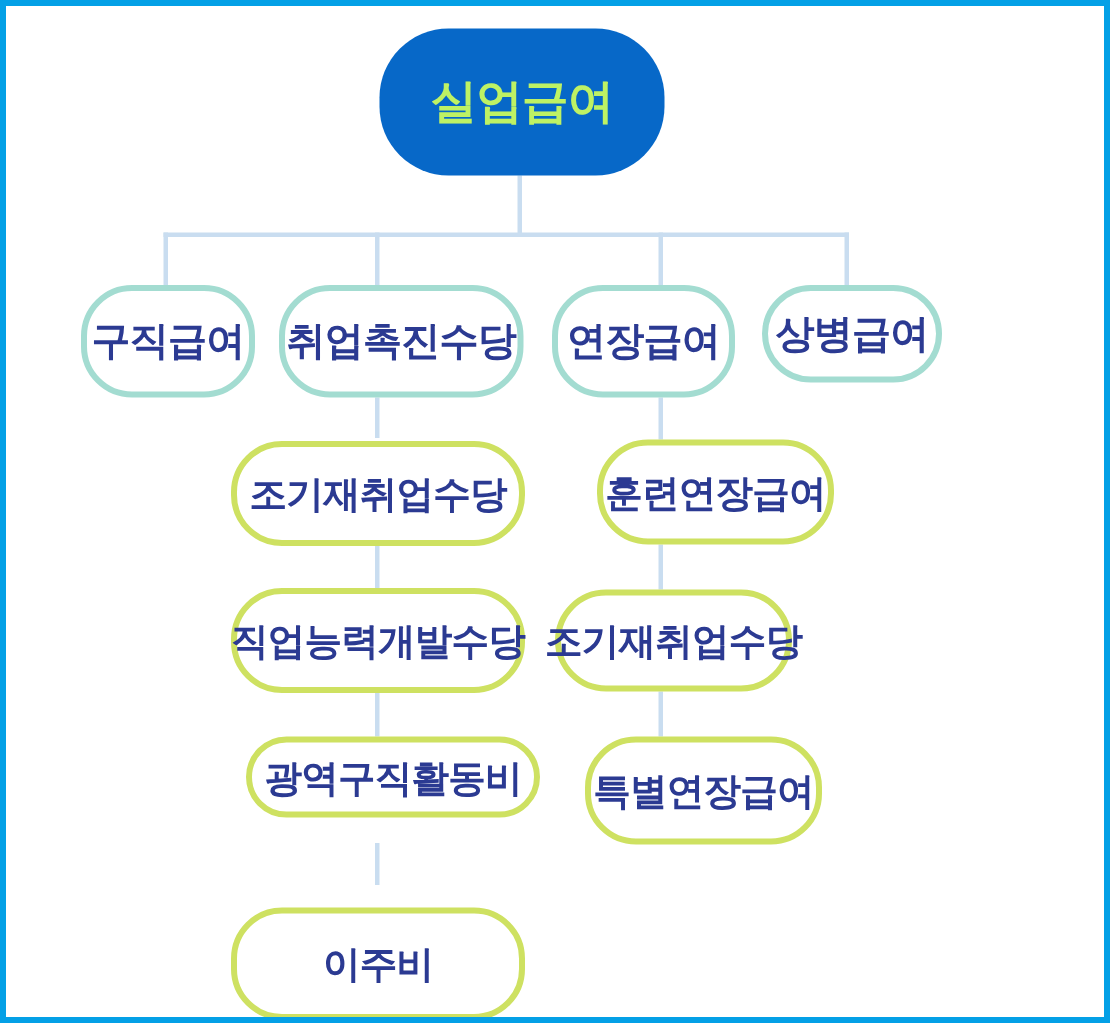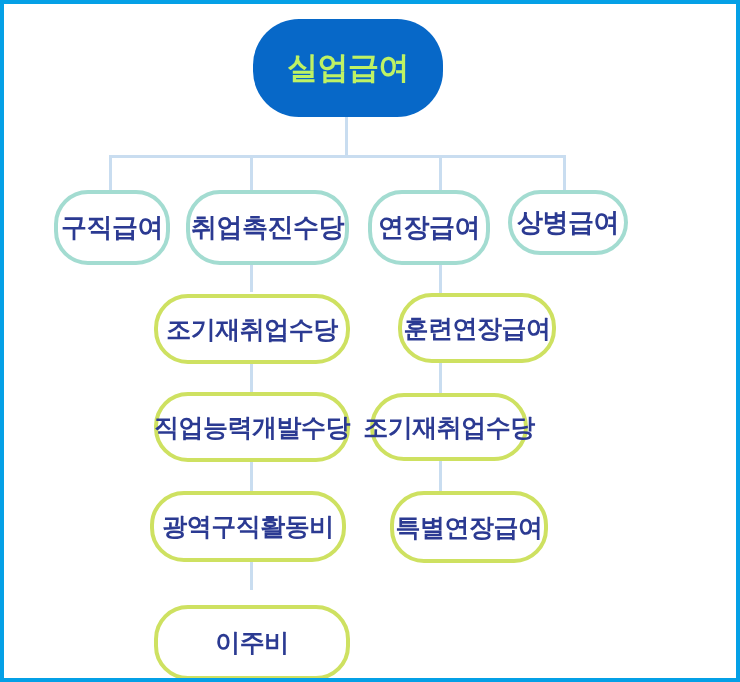--- a/index.html
+++ b/index.html
@@ -86,21 +86,21 @@
   <div class="node node-l2" style="left:504px;top:186px;width:120px;height:65px;">
     <span>상병급여</span>
   </div>
 
   <div class="node node-l3" style="left:150px;top:290px;width:196px;height:70px;">
     <span>조기재취업수당</span>
   </div>
   <div class="node node-l3" style="left:150px;top:388px;width:196px;height:70px;">
     <span>직업능력개발수당</span>
   </div>
-  <div class="node node-l3" style="left:146px;top:487px;width:196px;height:71px;">
+  <div class="node node-l3" style="left:160px;top:487px;width:196px;height:54px;">
     <span>광역구직활동비</span>
   </div>
   <div class="node node-l3" style="left:150px;top:601px;width:196px;height:75px;">
     <span>이주비</span>
   </div>
 
   <div class="node node-l3" style="left:366px;top:289px;width:158px;height:70px;margin-left:28px;">
     <span>훈련연장급여</span>
   </div>
   <div class="node node-l3" style="left:366px;top:389px;width:158px;height:68px;">

